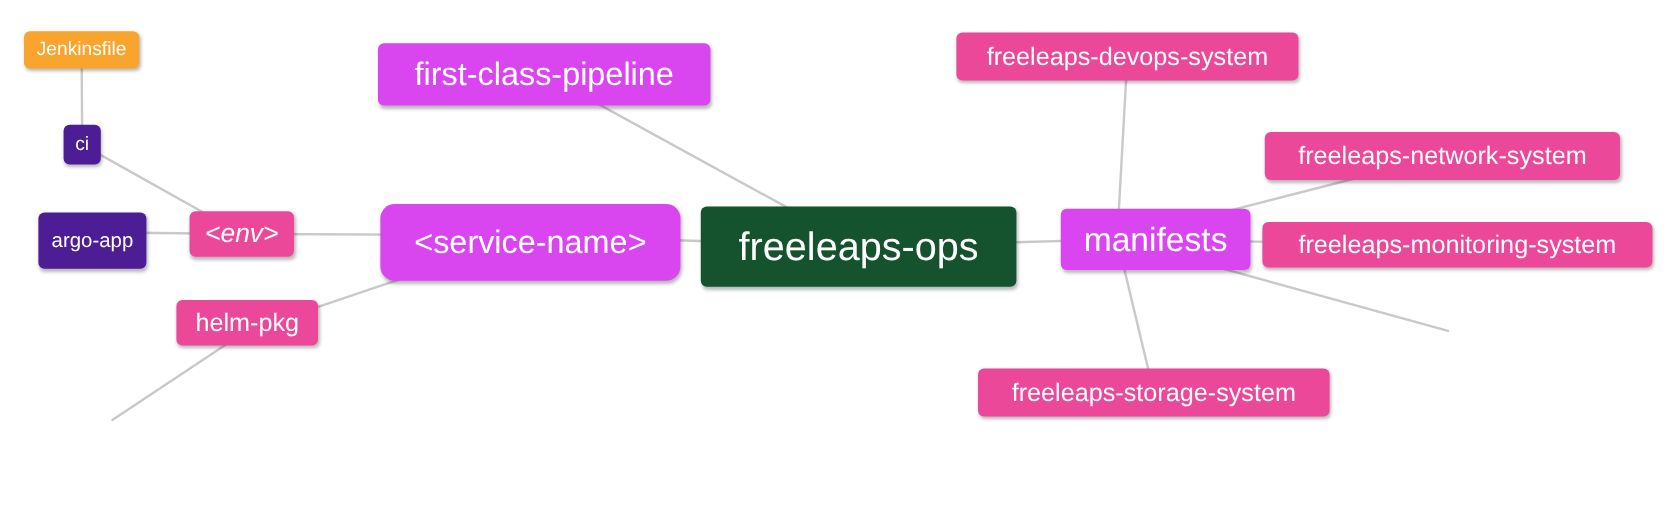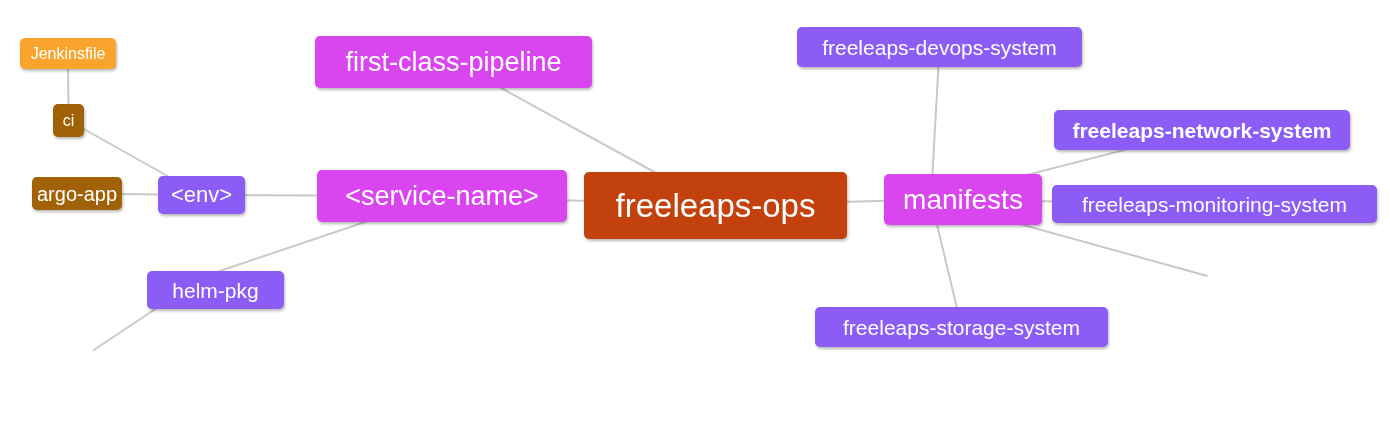--- a/index.html
+++ b/index.html
@@ -30,24 +30,24 @@
     align-items: center;
     justify-content: center;
     color: #ffffff;
     white-space: nowrap;
     border-radius: 5px;
     box-shadow: 1px 2px 3px rgba(0,0,0,0.28);
     cursor: pointer;
     box-sizing: border-box;
     line-height: 1;
   }
-  .role-root        { background: #c2410c; }
+  .role-root        { background: #14532d; }
   .role-branch      { background: #d946ef; }
-  .role-leaf-green  { background: #8b5cf6; }
-  .role-leaf-red    { background: #a16207; }
+  .role-leaf-green  { background: #ec4899; }
+  .role-leaf-red    { background: #4c1d95; }
   .role-leaf-orange { background: #f9a42c; }
 </style>
 </head>
 <body>
 
 <div class="canvas">
 
   <svg class="edges" id="edges-layer">
       <line x1="68" y1="41.5" x2="68.5" y2="120.5" stroke="#c9c9c9"></line>
       <line x1="68.5" y1="120.5" x2="201.5" y2="195" stroke="#c9c9c9"></line>
@@ -58,41 +58,41 @@
       <line x1="453.5" y1="62" x2="715.5" y2="205.5" stroke="#c9c9c9"></line>
       <line x1="442" y1="196" x2="715.5" y2="205.5" stroke="#c9c9c9"></line>
       <line x1="715.5" y1="205.5" x2="931" y2="199.5" stroke="#c9c9c9"></line>
       <line x1="931" y1="199.5" x2="939.5" y2="47" stroke="#c9c9c9"></line>
       <line x1="931" y1="199.5" x2="1202" y2="130" stroke="#c9c9c9"></line>
       <line x1="931" y1="199.5" x2="1214.5" y2="204" stroke="#c9c9c9"></line>
       <line x1="931" y1="199.5" x2="1207.5" y2="276" stroke="#c9c9c9"></line>
       <line x1="931" y1="199.5" x2="961.5" y2="327" stroke="#c9c9c9"></line>
     </svg>
 
-  <div class="node role-leaf-orange" style="left:20px;  top:26px;  width:96px;  height:31px; font-size:16px;margin-top:12px;">Jenkinsfile</div>
+  <div class="node role-leaf-orange" style="left:20px;  top:26px;  width:96px;  height:31px; font-size:16px;">Jenkinsfile</div>
 
   <div class="node role-leaf-red" style="left:53px;  top:104px; width:31px;  height:33px; font-size:16px;">ci</div>
 
-  <div class="node role-leaf-red" style="left:32px;  top:177px; width:90px;  height:33px; font-size:20px;">argo-app</div>
+  <div class="node role-leaf-red" style="left:32px;  top:177px; width:90px;  height:47px; font-size:17px;">argo-app</div>
 
-  <div class="node role-leaf-green" style="left:158px; top:176px; width:87px;  height:38px; font-size:22px;">&lt;env&gt;</div>
+  <div class="node role-leaf-green" style="left:158px; top:176px; width:87px;  height:38px; font-size:22px;font-style:italic;">&lt;env&gt;</div>
 
-  <div class="node role-leaf-green" style="left:147px; top:271px; width:137px; height:38px; font-size:21px;text-align:center;">helm-pkg</div>
+  <div class="node role-leaf-green" style="left:147px; top:250px; width:118px; height:38px; font-size:21px;text-align:center;">helm-pkg</div>
 
 
   <div class="node role-branch" style="left:315px; top:36px;  width:277px; height:52px; font-size:27px;">first-class-pipeline</div>
 
-  <div class="node role-branch" style="left:317px; top:170px; width:250px; height:52px; font-size:27px;">&lt;service-name&gt;</div>
+  <div class="node role-branch" style="left:317px; top:170px; width:250px; height:64px; font-size:27px;border-radius:12px;">&lt;service-name&gt;</div>
 
   <div class="node role-root" style="left:584px; top:172px; width:263px; height:67px; font-size:33px;">freeleaps-ops</div>
 
   <div class="node role-branch" style="left:852px; top:174px; width:158px; height:51px; font-size:28px;margin-left:32px;">manifests</div>
 
   <div class="node role-leaf-green" style="left:797px; top:27px;  width:285px; height:40px; font-size:21px;">freeleaps-devops-system</div>
 
-  <div class="node role-leaf-green" style="left:1054px; top:110px; width:296px; height:40px; font-size:21px;font-weight:bold;">freeleaps-network-system</div>
+  <div class="node role-leaf-green" style="left:1054px; top:110px; width:296px; height:40px; font-size:21px;">freeleaps-network-system</div>
 
   <div class="node role-leaf-green" style="left:1052px; top:185px; width:325px; height:38px; font-size:21px;">freeleaps-monitoring-system</div>
 
 
   <div class="node role-leaf-green" style="left:815px; top:307px; width:293px; height:40px; font-size:21px;">freeleaps-storage-system</div>
 
 </div>
 
 </body></html>

